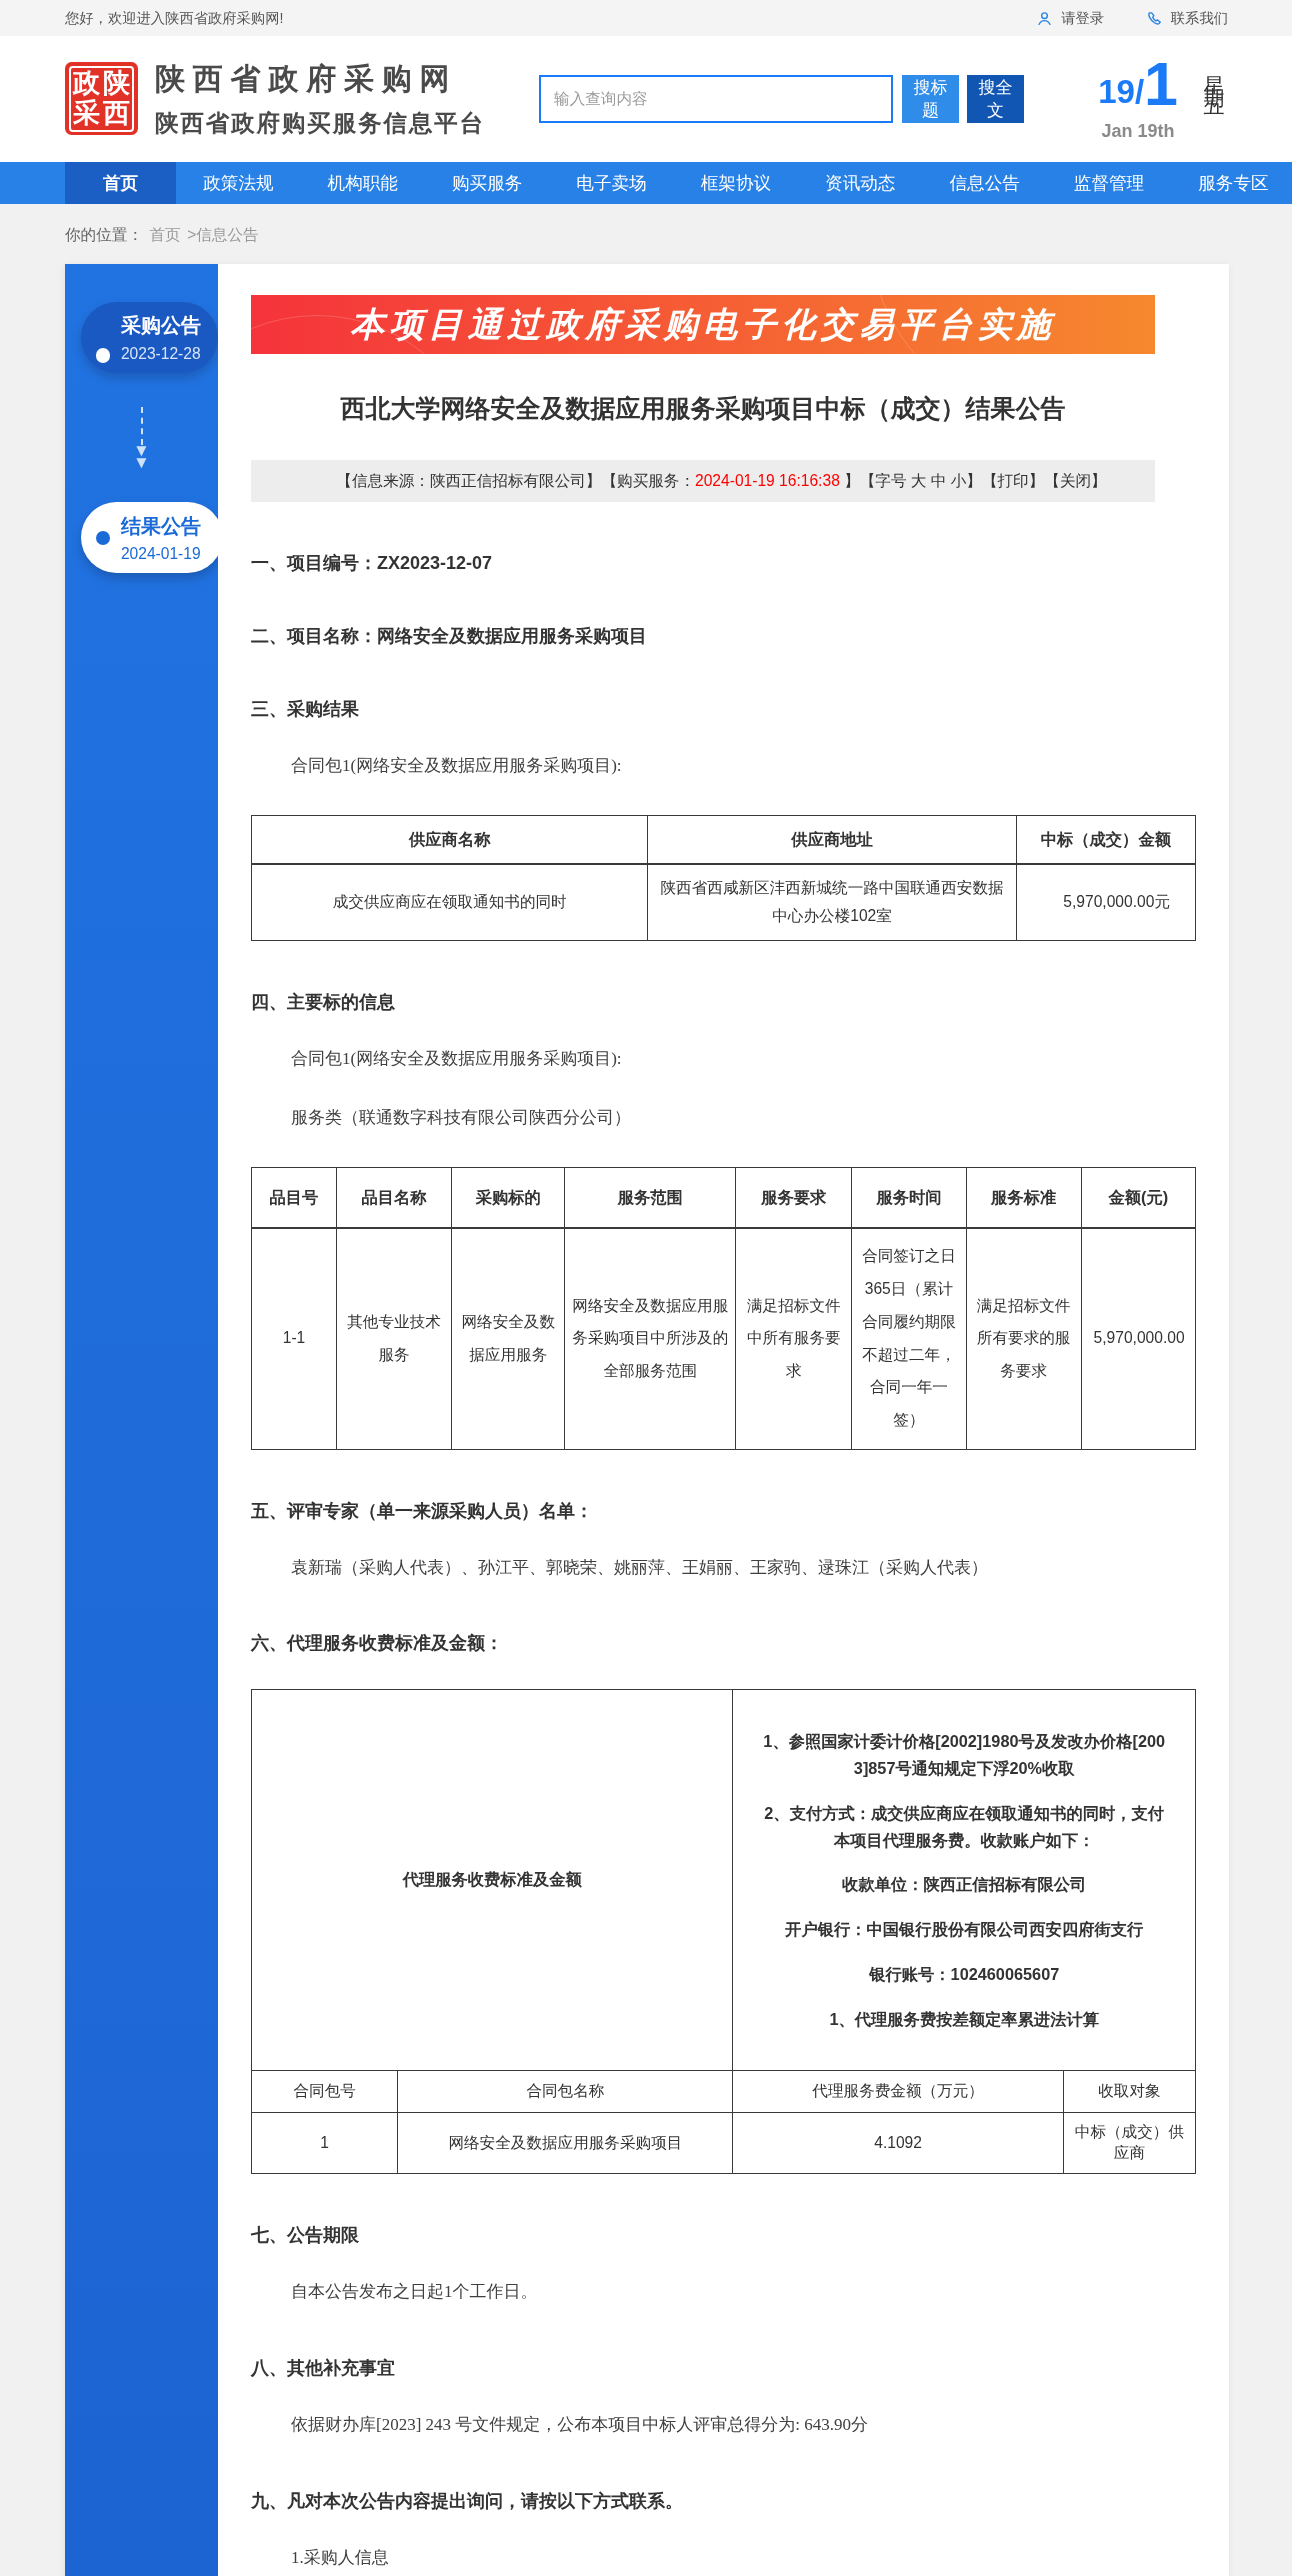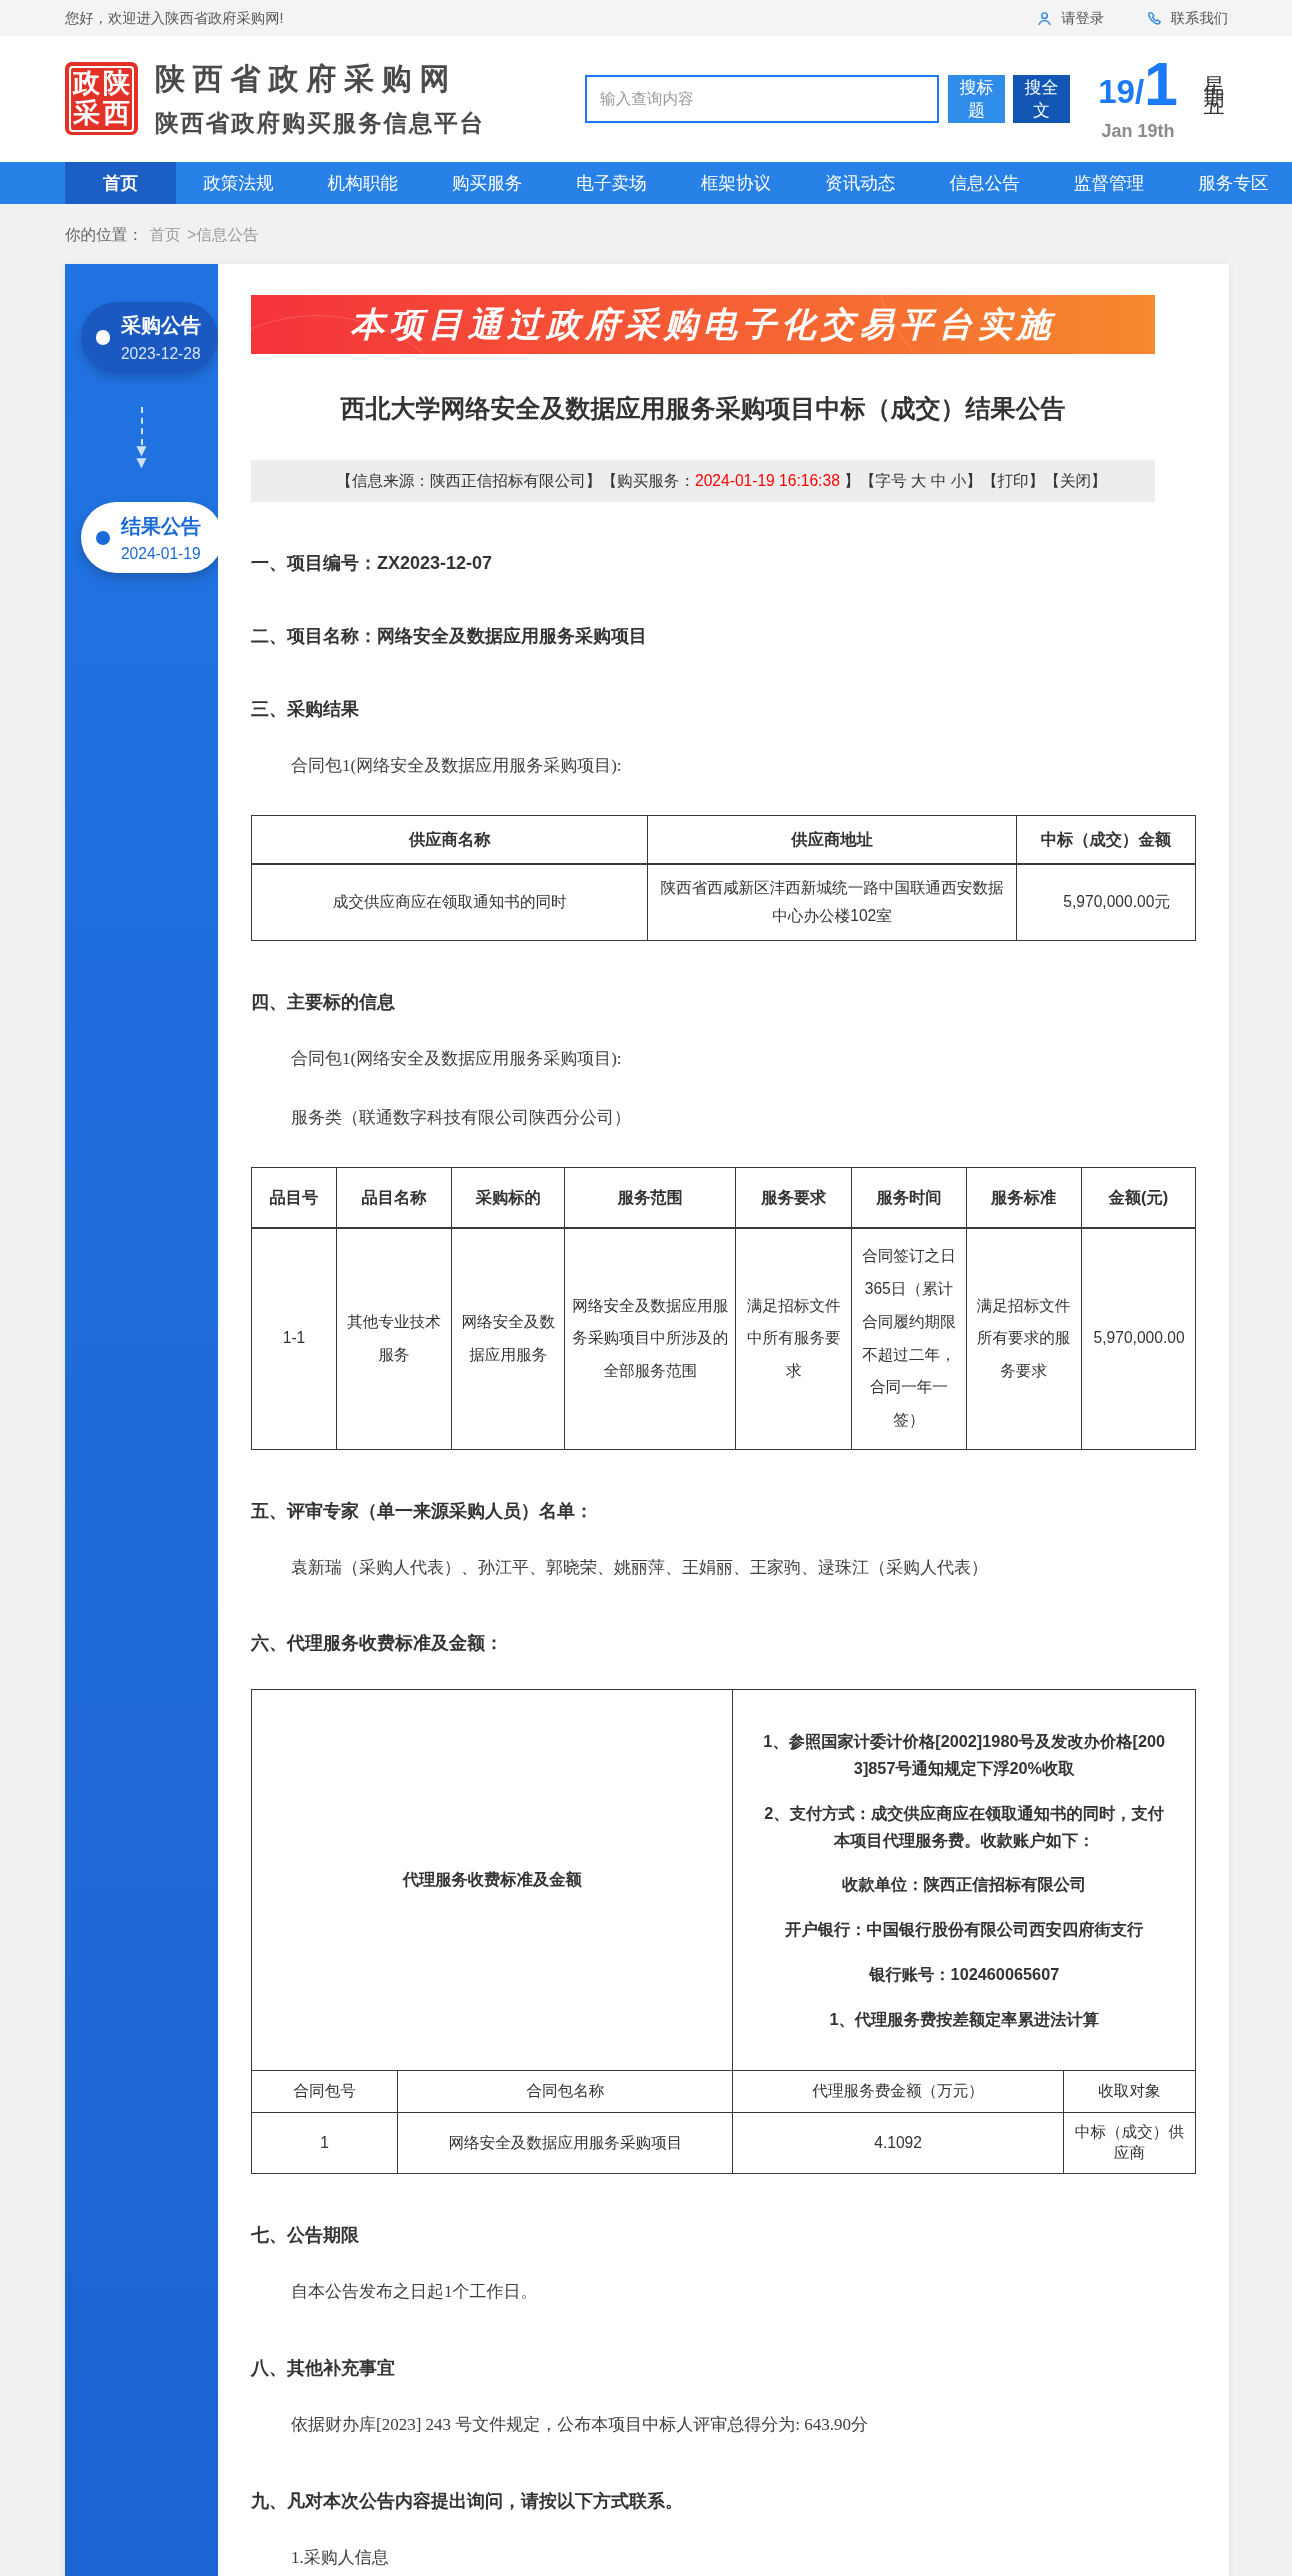--- a/index.html
+++ b/index.html
@@ -17,21 +17,21 @@
   .header { height:126px; background:#fff; display:flex; align-items:center; }
   .header-inner { width:1163px; margin:0 65px; display:flex; align-items:center; }
   .logo { display:flex; align-items:center; gap:17px; }
   .seal { width:73px; height:73px; background:#e23228; border-radius:6.5px; position:relative;
           display:grid; grid-template-columns:1fr 1fr; grid-template-rows:1fr 1fr; padding:6.5px; }
   .seal::after { content:""; position:absolute; inset:3.9px; border:2px solid #fff; border-radius:3.9px; pointer-events:none; }
   .seal span { color:#fff; font-weight:700; font-size:27px; line-height:1; display:flex; align-items:center; justify-content:center; z-index:1; }
   .site-names .name { font-size:30px; font-weight:700; color:#4a4a4a; letter-spacing:7.8px; white-space:nowrap; }
   .site-names .sub  { font-size:23.4px; font-weight:700; color:#4a4a4a; letter-spacing:2px; margin-top:7.8px; white-space:nowrap; }
 
-  .search-wrap { display:flex; align-items:stretch; height:48px; margin-left:100px; }
+  .search-wrap { display:flex; align-items:stretch; height:48px; margin-left:54px; }
   .search-input { width:354px; border:2px solid #1a7af8; font-size:15.6px; padding:0 13px; color:#333; outline:none; background:#fff; }
   .search-input::placeholder { color:#9a9a9a; }
   .btn-search  { width:57px; margin-left:9px; background:#2f8ce8; color:#fff; font-size:17px; border:none; cursor:pointer; }
   .btn-fulltext{ width:57px; margin-left:7.8px; background:#1256b4; color:#fff; font-size:17px; border:none; cursor:pointer; }
 
   .date-block { margin-left:auto; display:flex; align-items:flex-start; gap:22px; }
   .date-nums { text-align:center; }
   .d-top { display:flex; align-items:flex-start; justify-content:center; color:#1a7af8; font-weight:700; }
   .d-day, .d-sep { font-size:33px; margin-top:17px; }
   .d-month { font-size:61px; line-height:0.95; }
@@ -51,21 +51,21 @@
   .bc-cur { color:#999; }
 
   .main { margin:0 65px; display:flex; box-shadow:0 2px 7.8px rgba(0,0,0,0.08); }
 
   
   .sidebar { width:153px; flex-shrink:0; background:linear-gradient(180deg,#2173e2,#1d63d2); padding-top:38px; }
   .step { width:137px; margin-left:15.6px; border-radius:650px; display:flex; align-items:center; cursor:pointer; padding:10.4px 0; }
   .step .dot { width:14.3px; height:14.3px; border-radius:50%; margin-left:15.6px; margin-right:10.4px; flex-shrink:0; }
   .step .txt .t { font-size:20px; font-weight:600; }
   .step .txt .d { font-size:15.6px; margin-top:5.2px; }
-  .step-prev { background:#1a58c2; box-shadow:0 5.2px 10.4px rgba(0,0,0,0.18); }
+  .step-prev { background:#1a58c2; box-shadow:0 5.2px 10.4px rgba(0,0,0,0.18);align-items:flex-end; }
   .step-prev .dot { background:#fff; }
   .step-prev .t { color:#fff; } .step-prev .d { color:#d9e6fa; }
   .step-cur { background:#fff; width:142px; box-shadow:0 5.2px 10.4px rgba(0,0,0,0.2); }
   .step-cur .dot { background:#1a6ad8; }
   .step-cur .t { color:#1a6ad8; } .step-cur .d { color:#1a6ad8; }
   .arrow { display:flex; flex-direction:column; align-items:center; margin:34px 0; }
   .arrow .line { width:0; height:38px; border-left:2px dashed rgba(255,255,255,0.8); }
   .arrow .c { color:#cfe2fa; font-size:17px; line-height:11.7px; }
 
   

